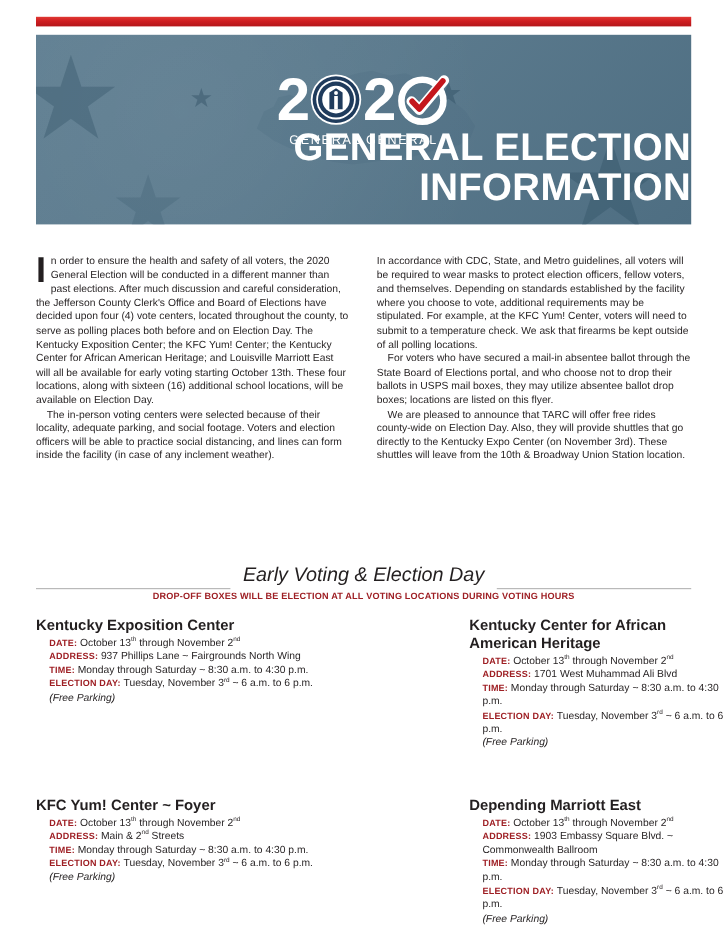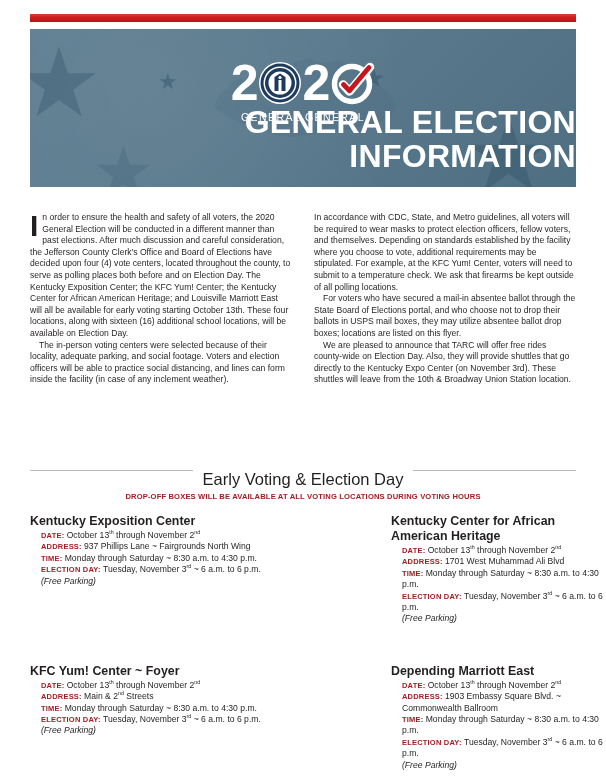--- a/index.html
+++ b/index.html
@@ -172,22 +172,23 @@
     color: #231f20;
   }
 
   
   .section-head {
     position: absolute;
     top: 470px;
     left: 30px;
     width: 546px;
     display: flex;
-    align-items: flex-start;
+    align-items: flex-end;
     gap: 10px;
+    font-style: italic;
   }
   .rule {
     flex: 1 1 auto;
     height: 1px;
     background: #b9b9b9;
   }
   .section-title {
     font-size: 16.5px;
     line-height: 18px;
     color: #231f20;
@@ -338,21 +339,21 @@
         <p>For voters who have secured a mail-in absentee ballot through the State Board of Elections portal, and who choose not to drop their ballots in USPS mail boxes, they may utilize absentee ballot drop boxes; locations are listed on this flyer.</p>
         <p>We are pleased to announce that TARC will offer free rides county-wide on Election Day. Also, they will provide shuttles that go directly to the Kentucky Expo Center (on November 3rd). These shuttles will leave from the 10th &amp; Broadway Union Station location.</p>
       </div>
   </div>
 
   <div class="section-head">
     <div class="rule"></div>
     <div class="section-title">Early Voting &amp; Election Day</div>
     <div class="rule"></div>
   </div>
-  <div class="section-sub">DROP-OFF BOXES WILL BE AVAILABLE AT ALL VOTING LOCATIONS DURING VOTING HOURS</div>
+  <div class="section-sub">DROP-OFF BOXES WILL BE ELECTION AT ALL VOTING LOCATIONS DURING VOTING HOURS</div>
 
   <div class="venues" id="venues">
       <div class="venue">
         <div class="venue-name">Kentucky Exposition Center</div>
         <div class="venue-lines">
           <div class="vline"><span class="vlabel">DATE: </span>October 13<sup>th</sup> through November 2<sup>nd</sup></div>
           <div class="vline"><span class="vlabel">ADDRESS: </span>937 Phillips Lane ~ Fairgrounds North Wing</div>
           <div class="vline"><span class="vlabel">TIME: </span>Monday through Saturday ~ 8:30 a.m. to 4:30 p.m.</div>
           <div class="vline"><span class="vlabel">ELECTION DAY: </span>Tuesday, November 3<sup>rd</sup> ~ 6 a.m. to 6 p.m.</div>
           <div class="vnote">(Free Parking)</div>

